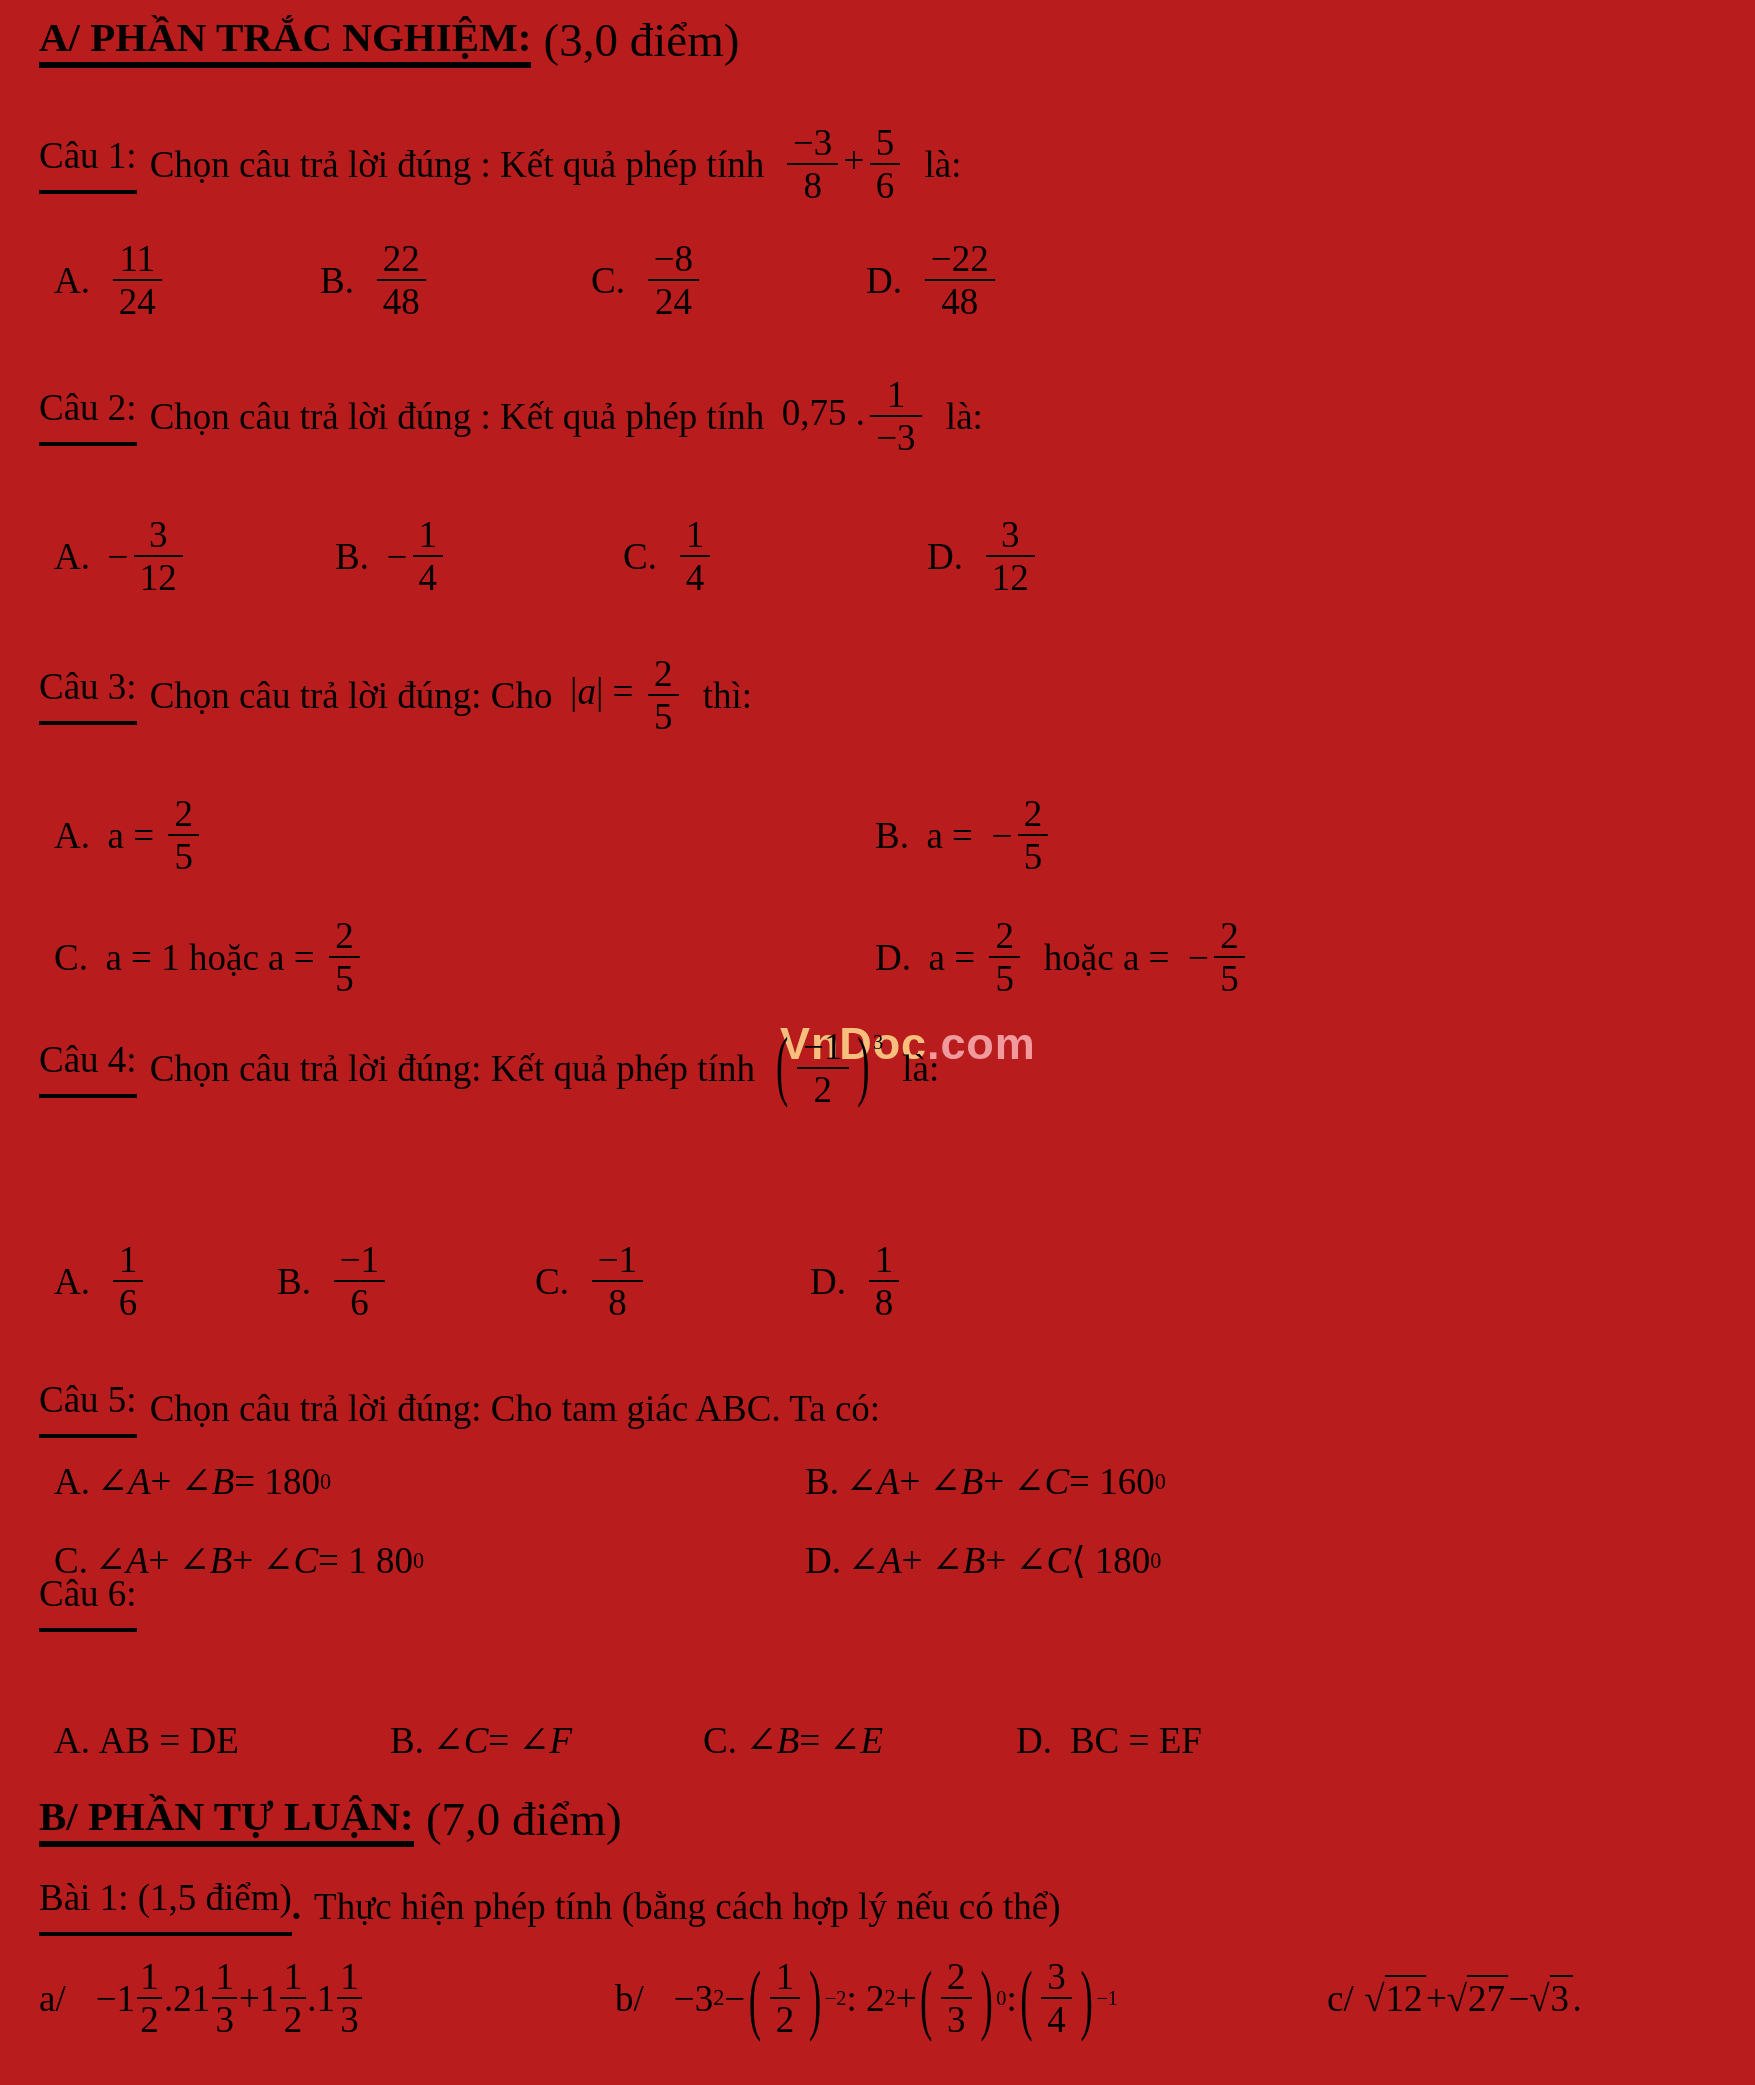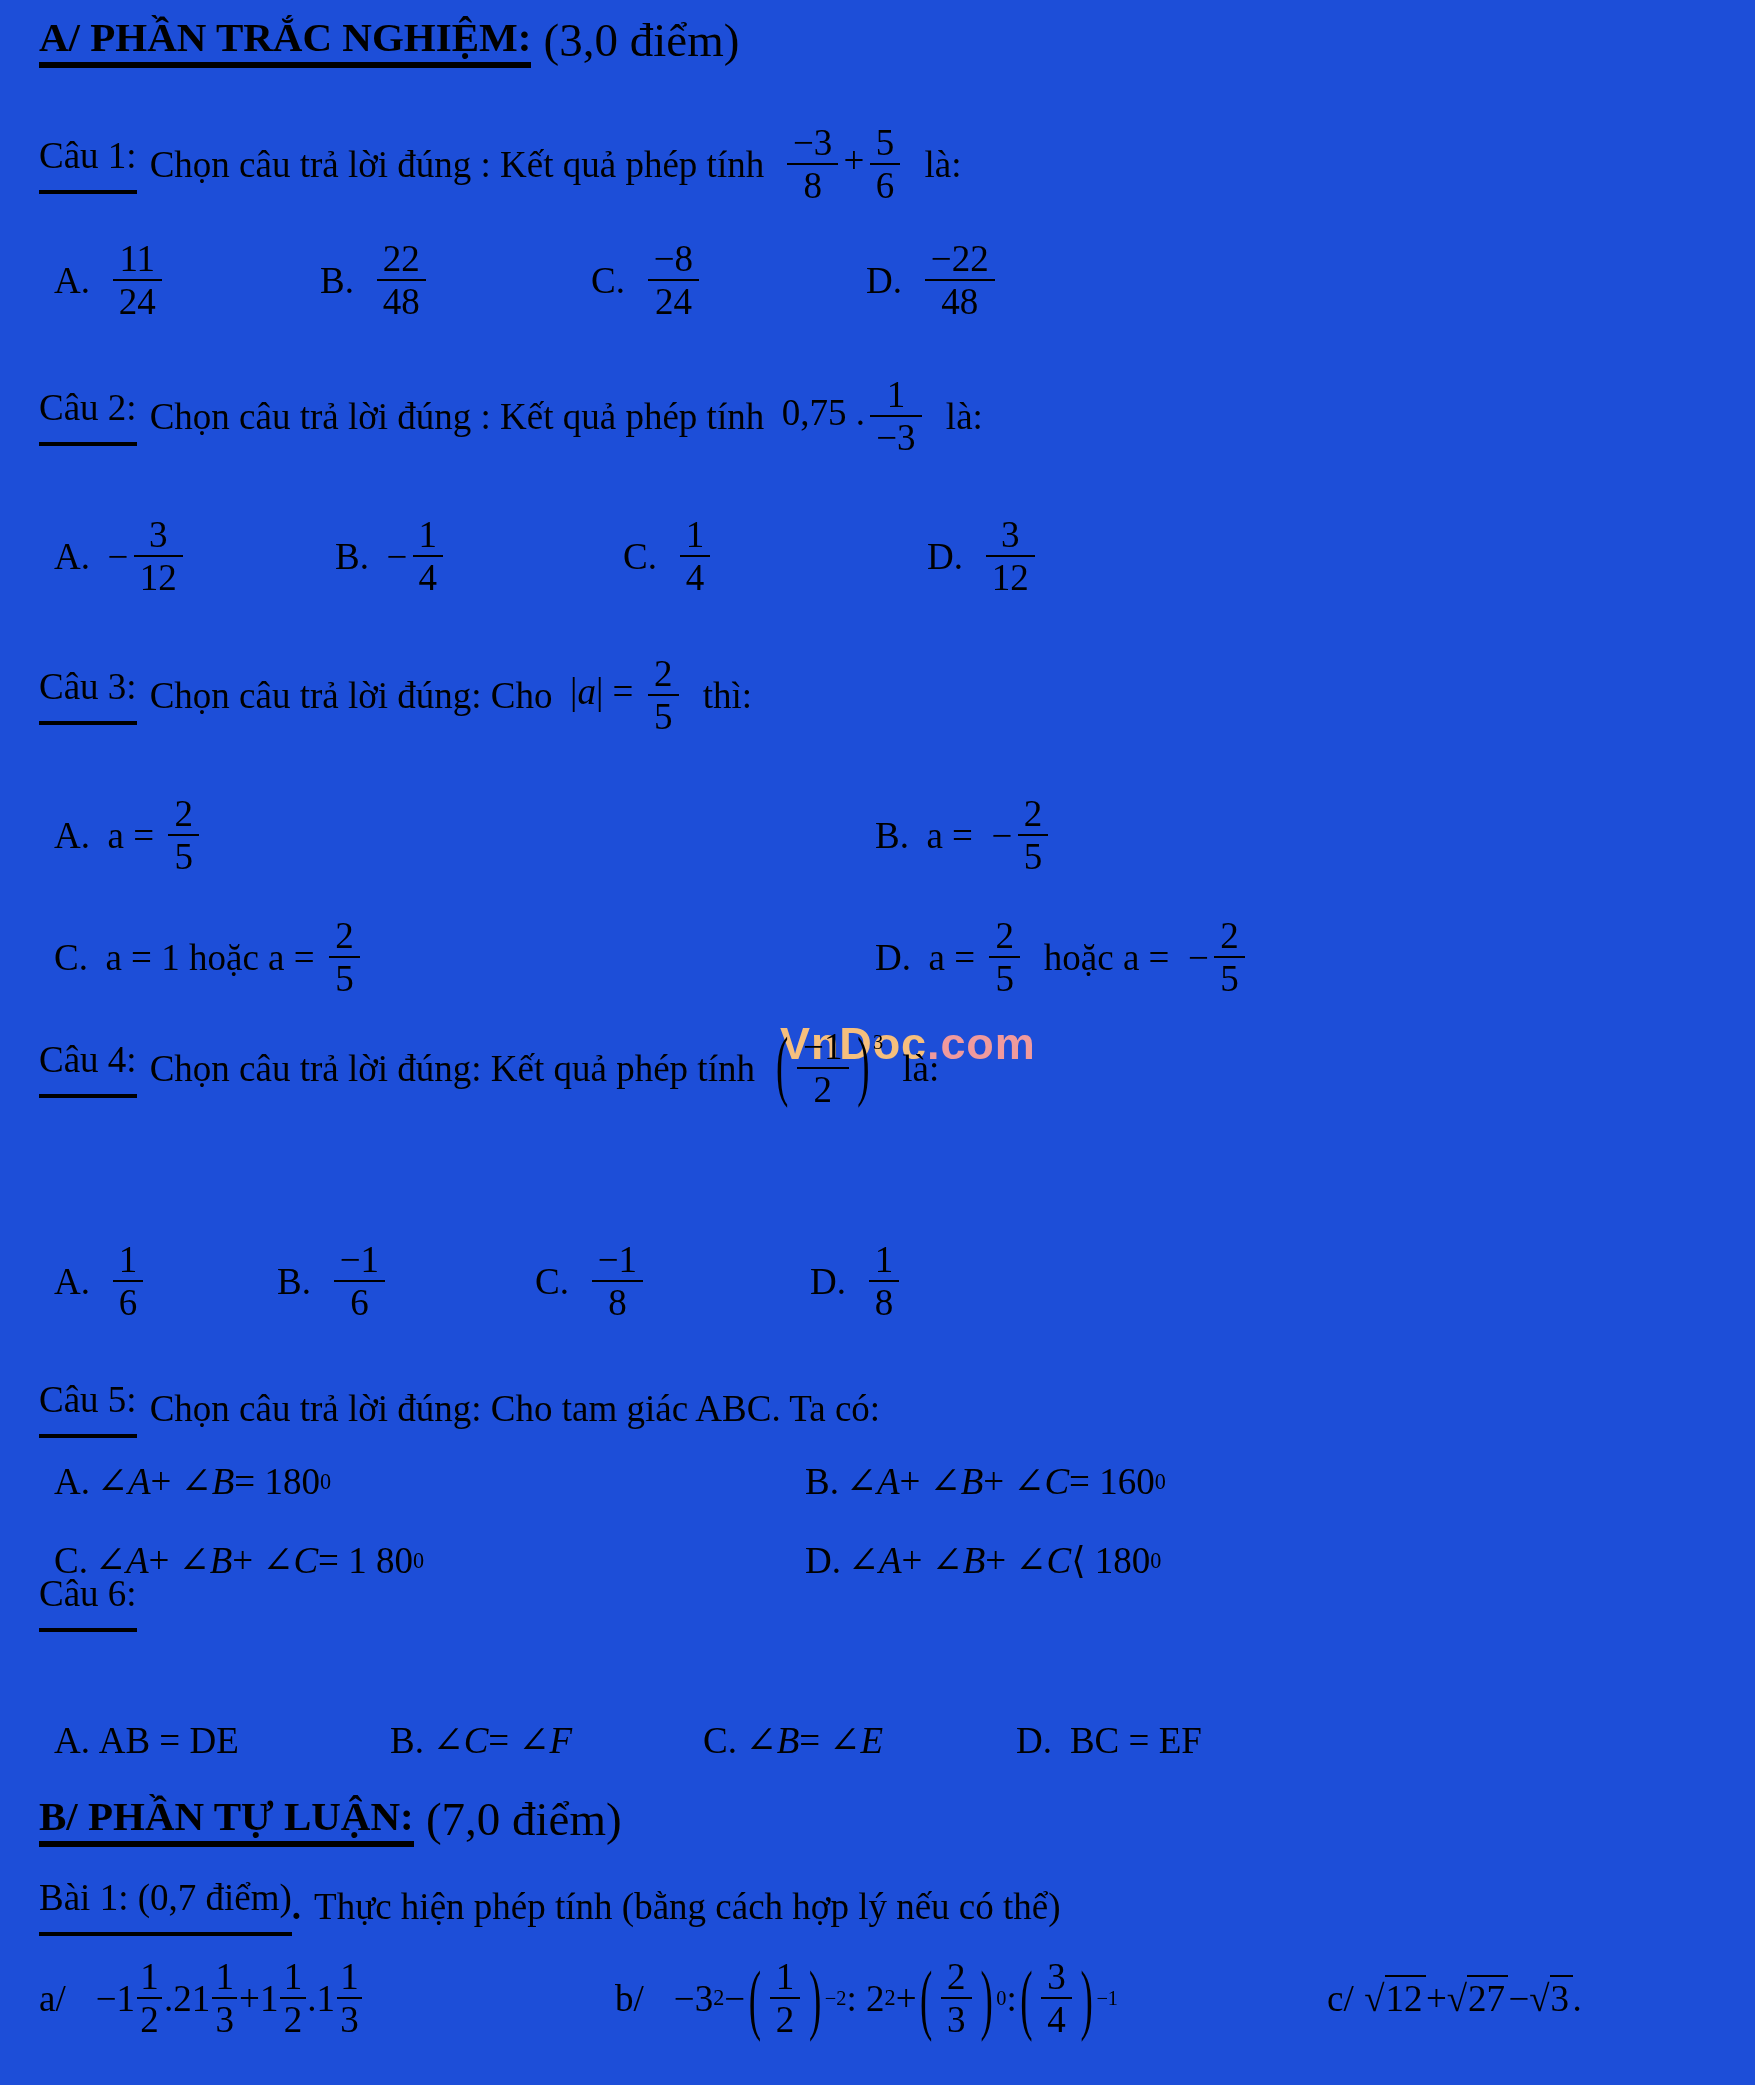--- a/index.html
+++ b/index.html
@@ -1,16 +1,16 @@
 <!DOCTYPE html>
 <html style="font-size:14px"><head>
 <meta charset="utf-8">
 <style>
   html,body{margin:0;padding:0;background:#fff;}
-  .page{position:relative;width:1756px;height:2086px;background:#1d4ed8;overflow:hidden;
+  .page{position:relative;width:1756px;height:2086px;background:#b91c1c;overflow:hidden;
         font-family:"Liberation Serif","DejaVu Serif",serif;font-size:37px;color:#000;}
   .row{position:absolute;left:39px;display:flex;align-items:center;white-space:nowrap;}
   .h1lbl{font-weight:bold;font-size:41px;border-bottom:6.1px solid #000;padding-bottom:0.9px;}
   .h1sub{font-size:47px;margin-left:12.2px;}
   .qlabel{font-weight:normal;border-bottom:4.4px solid #000;padding-bottom:13px;}
   .qtext{margin-left:13px;}
   .qmath{margin-left:17.5px;}
   .qpost{margin-left:19px;}
   .opts{position:absolute;left:54px;display:grid;align-items:center;}
   .opt{display:flex;align-items:center;white-space:nowrap;}
@@ -265,21 +265,21 @@
         <span class="omath">&nbsp;BC = EF</span>
       </div>
   </div>
 
   <div class="row" style="top:1792px">
     <span class="h1lbl">B/ PHẦN TỰ LUẬN:</span>
     <span class="h1sub">(7,0 điểm)</span>
   </div>
 
   <div class="row" style="top:1876px">
-    <span class="qlabel">Bài 1: (0,7 điểm)</span>
+    <span class="qlabel">Bài 1: (1,5 điểm)</span>
     <span class="bd">.</span>
     <span class="qtext">Thực hiện phép tính (bằng cách hợp lý nếu có thể)</span>
   </div>
 
   <div class="row" style="top:1956px;right:17.5px">
     <div class="expr" style="width:576px">
       <span class="exprlbl">a/</span>
       <span class="omath">−1<span class="f mix">
             <span class="n">1</span>
             <span class="d">2</span>

